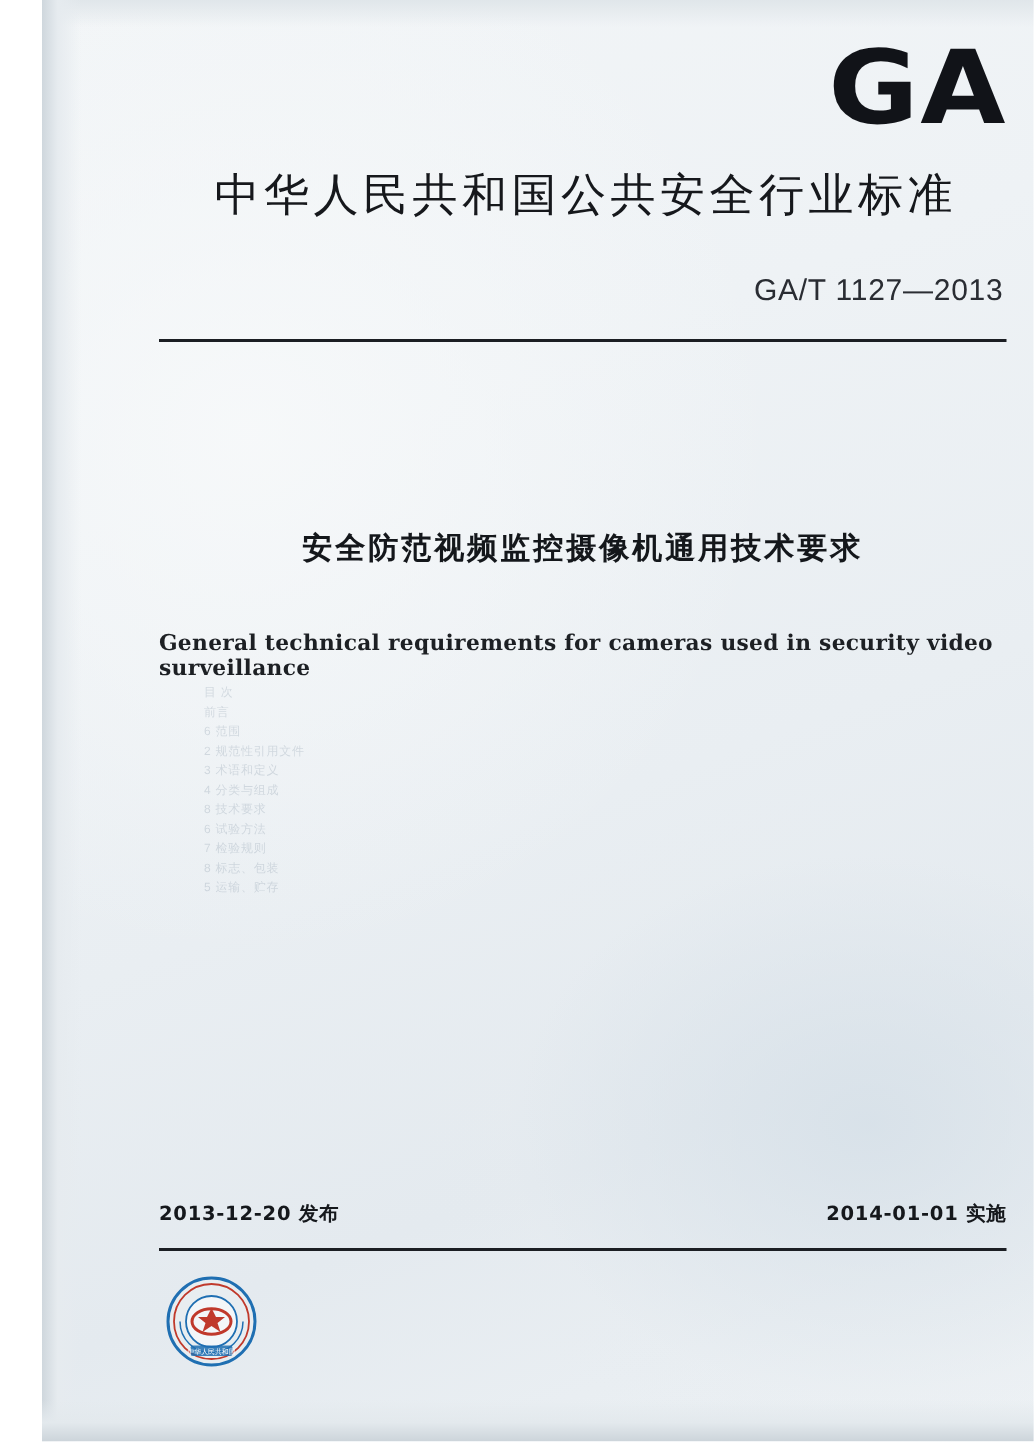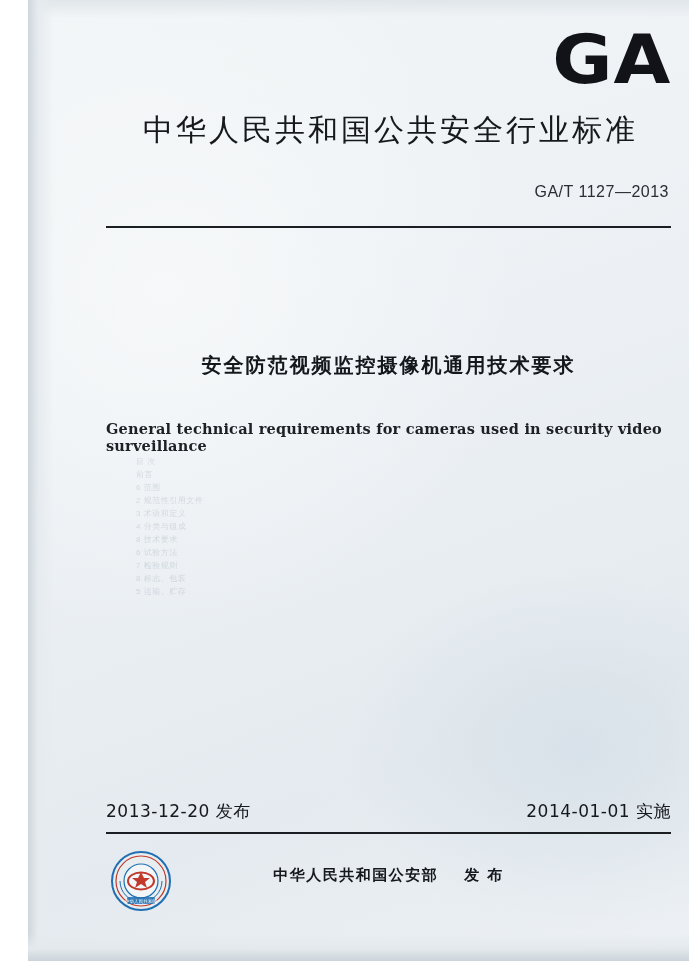--- a/index.html
+++ b/index.html
@@ -76,21 +76,21 @@
     font-weight: normal;
     font-size: 30px;
     letter-spacing: 3px;
     color: #16181c;
   }
   .std-number {
     position: absolute;
     right: 2px;
     top: 183px;
     font-family: "Liberation Sans", sans-serif;
-    font-size: 16px;
+    font-size: 20px;
     letter-spacing: 0.5px;
     color: #2a2d33;
   }
   .rule {
     position: absolute;
     left: 0;
     right: 0;
     top: 226px;
     height: 2px;
     background: #1b1e23;
@@ -134,22 +134,22 @@
   }
   .ghost div { white-space: nowrap; }
   .dates {
     position: absolute;
     left: 0;
     right: 0;
     top: 800px;
     display: flex;
     justify-content: space-between;
     font-family: "DejaVu Sans", "Liberation Sans", sans-serif;
-    font-weight: normal;
-    font-size: 17px;
+    font-weight: bold;
+    font-size: 13px;
     color: #15181c;
     letter-spacing: 0.5px;
   }
   .bottom-rule {
     position: absolute;
     left: 0;
     right: 0;
     top: 832px;
     height: 2px;
     background: #1b1e23;
@@ -232,19 +232,16 @@
           <circle cx="31" cy="31" r="29" fill="#e8edf0" stroke="#1f6fb2" stroke-width="2"></circle>
           <circle cx="31" cy="31" r="25" fill="none" stroke="#c0392b" stroke-width="1.2"></circle>
           <circle cx="31" cy="31" r="17" fill="#f3f6f8" stroke="#1f6fb2" stroke-width="1.2"></circle>
           <ellipse cx="31" cy="31" rx="13" ry="8.5" fill="none" stroke="#c0392b" stroke-width="2"></ellipse>
           <path d="M31 22 L34 28 L40 28 L35 32 L37 38 L31 34 L25 38 L27 32 L22 28 L28 28 Z" fill="#c0392b"></path>
           <path d="M10 31 A21 21 0 0 0 52 31" fill="none" stroke="#1f6fb2" stroke-width="1"></path>
           <rect x="17" y="47" width="28" height="7" rx="1.5" fill="#1f6fb2" opacity="0.85"></rect>
           <text x="31" y="52.6" font-size="4.6" fill="#ffffff" text-anchor="middle" font-family="DejaVu Sans, sans-serif">中华人民共和国</text>
         </svg>
       </div>
-      <div class="issuer-text">
-        <span>中华人民共和国公安部</span><span class="gap"></span><span>发 布</span>
-      </div>
     </div>
 
   </div>
 </div>
 
 </body></html>

